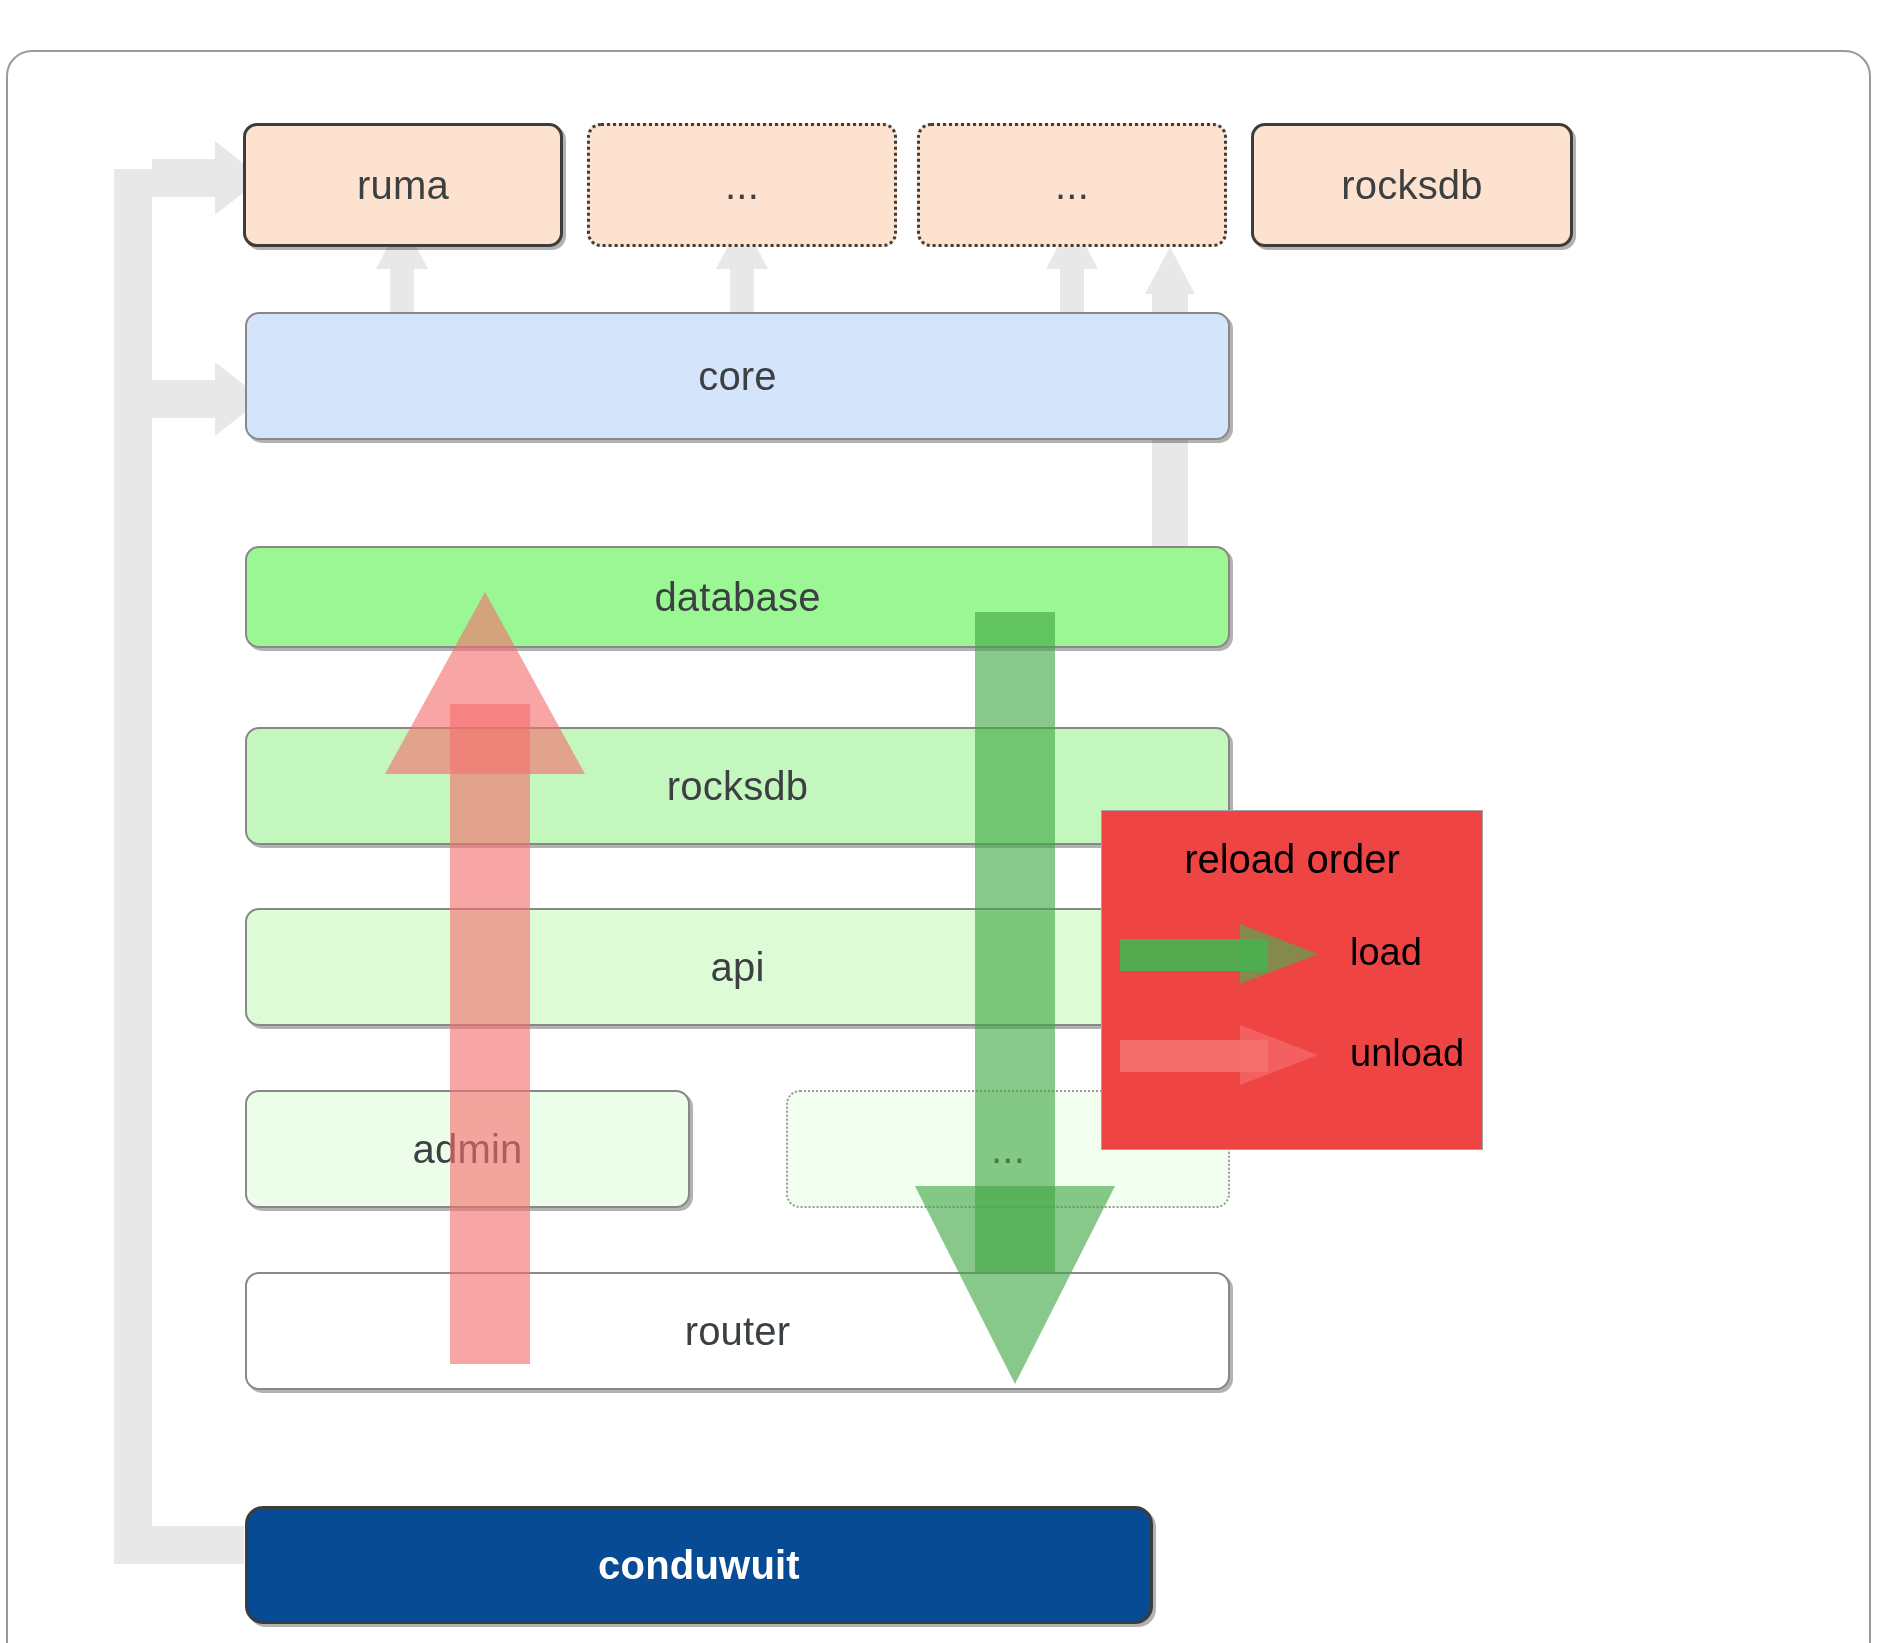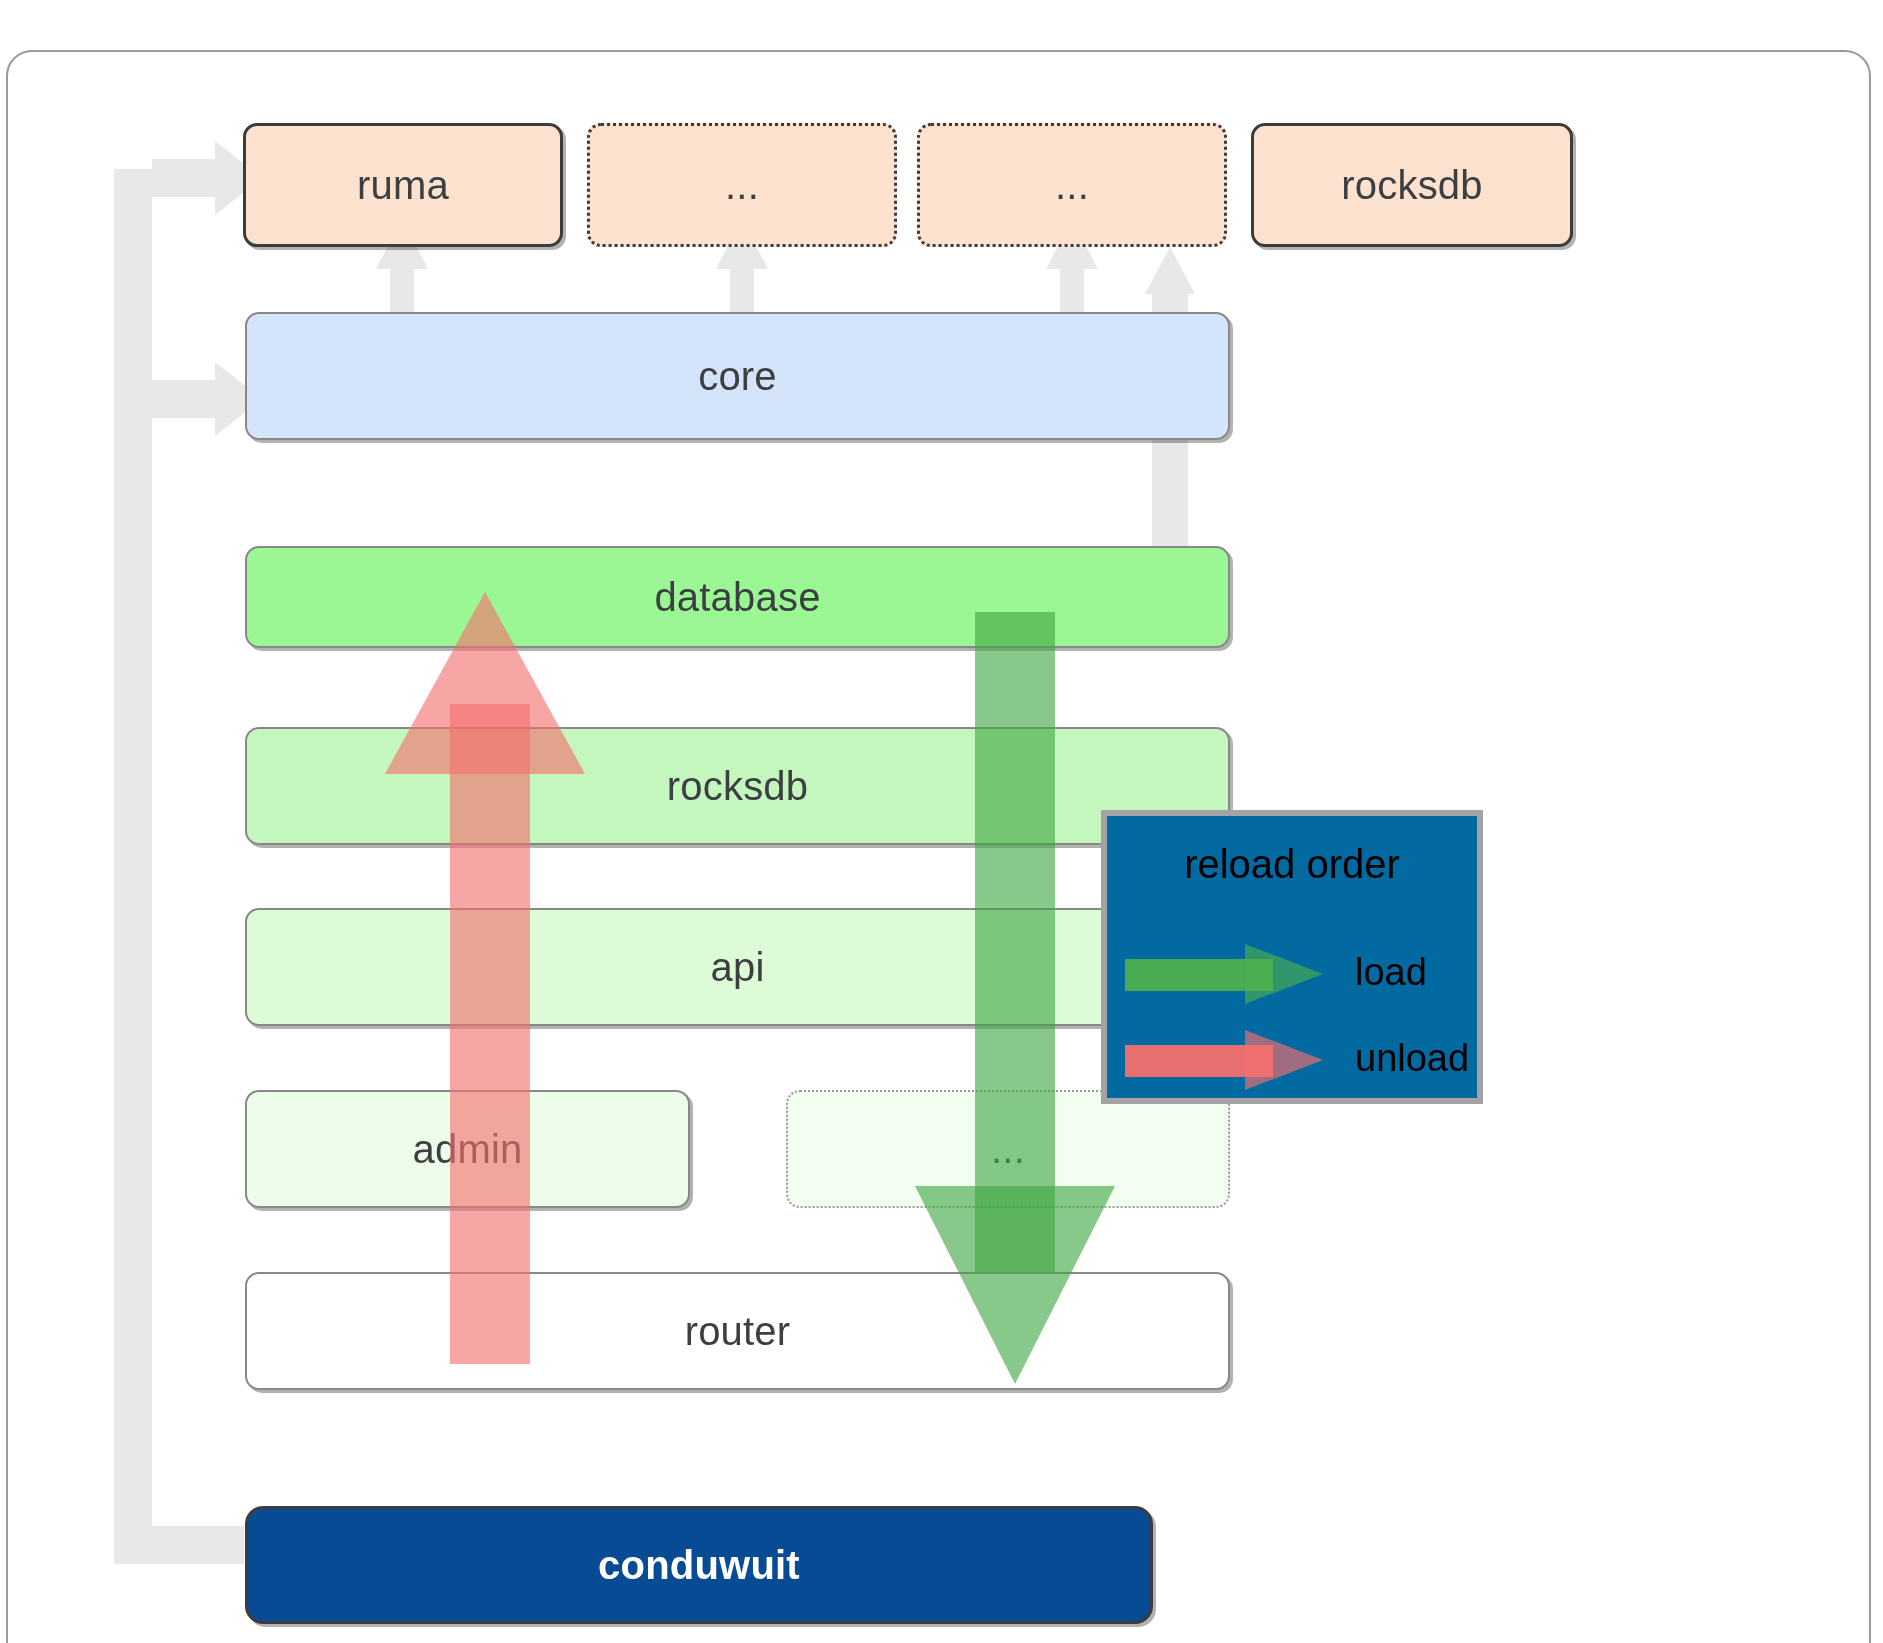--- a/index.html
+++ b/index.html
@@ -51,23 +51,23 @@
 
   
   .layer{position:absolute;left:0;top:0;width:1883px;height:1643px;pointer-events:none;}
   #arrows-bg{z-index:1;}
   #nodes{z-index:2;}
   #arrows-fg{z-index:3;}
 
   
   #legend{
     position:absolute;
-    left:1101px;top:766px;width:382px;height:294px;
-    background:#0369a1;
-    border:6px solid #a3a3a3;
+    left:1101px;top:766px;width:382px;height:340px;
+    background:#ef4444;
+    border:1px solid #a3a3a3;
     box-sizing:border-box;
     z-index:4;
   }
   #legend-title{
     position:absolute;left:0;top:26px;width:100%;
     text-align:center;font-size:40px;color:#000000;
   }
   .legend-row{position:absolute;left:0;width:100%;height:70px;}
   .legend-row .lbl{
     position:absolute;left:248px;top:12px;
@@ -174,21 +174,21 @@
 
     <g>
       <rect x="975" y="568" width="80" height="660" fill="#3fa642" fill-opacity="0.62"></rect>
       <polygon points="1015,1340 915,1142 1115,1142" fill="#3fa642" fill-opacity="0.62"></polygon>
     </g>
   </svg>
 
   <div id="legend">
     <div id="legend-title">reload order</div>
 
-    <div class="legend-row" style="top:123px;padding-left:31px;">
+    <div class="legend-row" style="top:108px;padding-left:31px;">
       <svg width="250" height="86" viewBox="0 0 250 86" style="position:absolute;left:18px;top:-8px;">
         <rect x="0" y="28" width="148" height="32" fill="#4caf50" fill-opacity="0.95"></rect>
         <polygon points="198,43 120,13 120,73" fill="#4caf50" fill-opacity="0.65"></polygon>
       </svg>
       <span class="lbl">load</span>
     </div>
 
     <div class="legend-row" style="top:209px;">
       <svg width="250" height="86" viewBox="0 0 250 86" style="position:absolute;left:18px;top:-8px;">
         <rect x="0" y="28" width="148" height="32" fill="#f4706e" fill-opacity="0.95"></rect>

